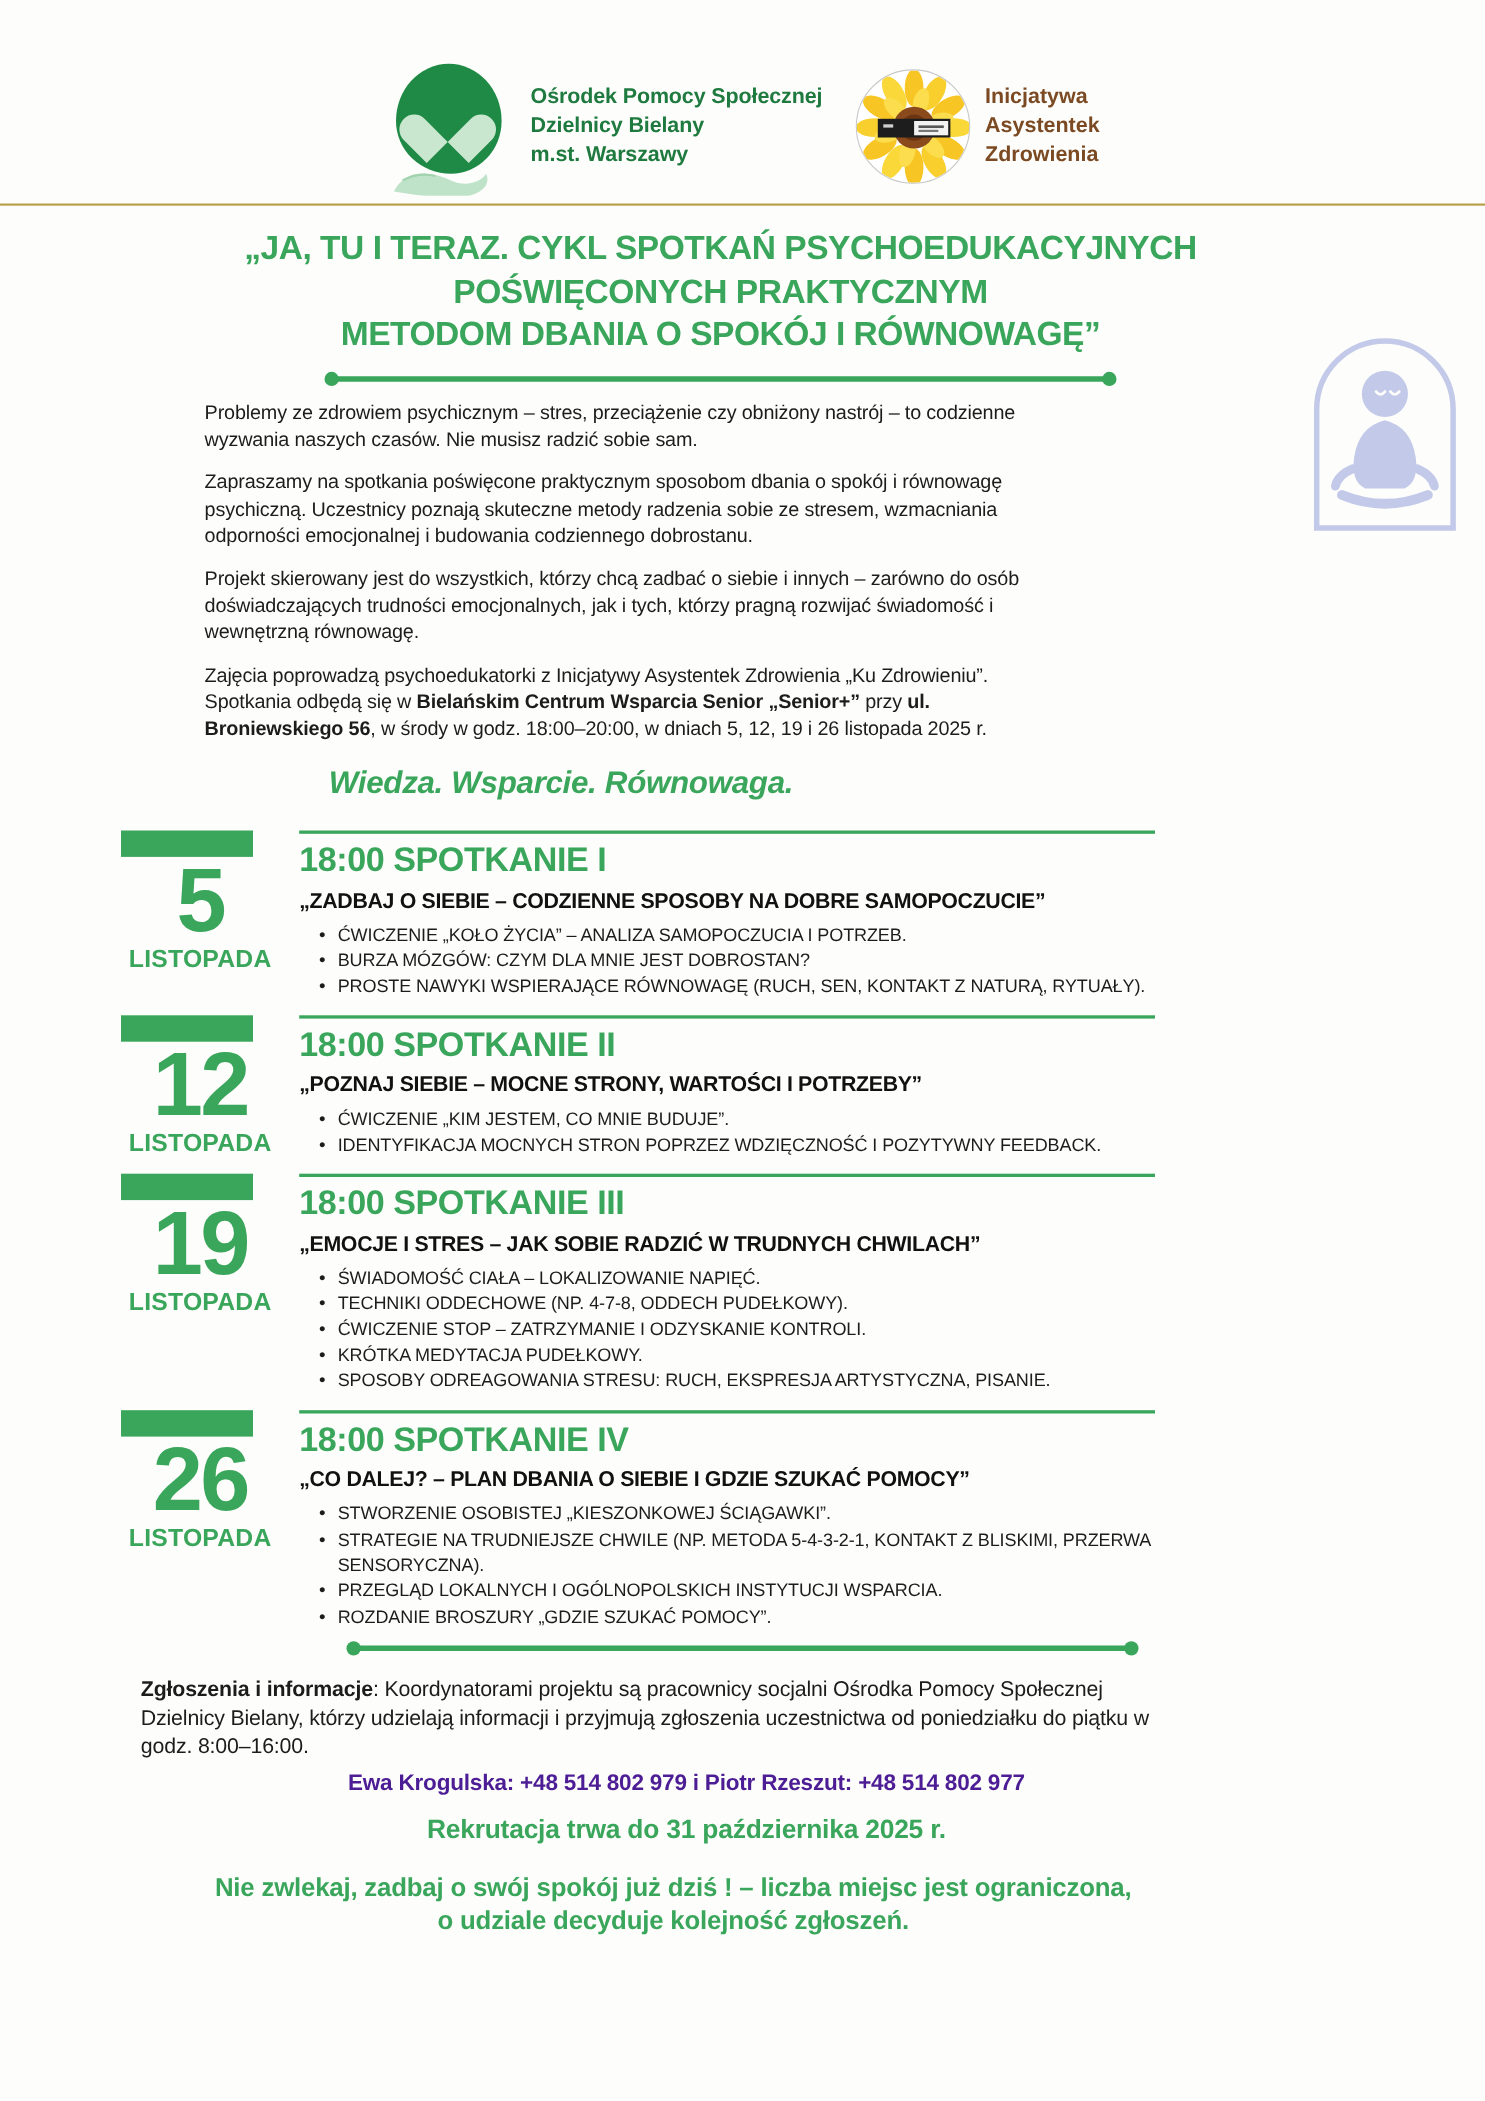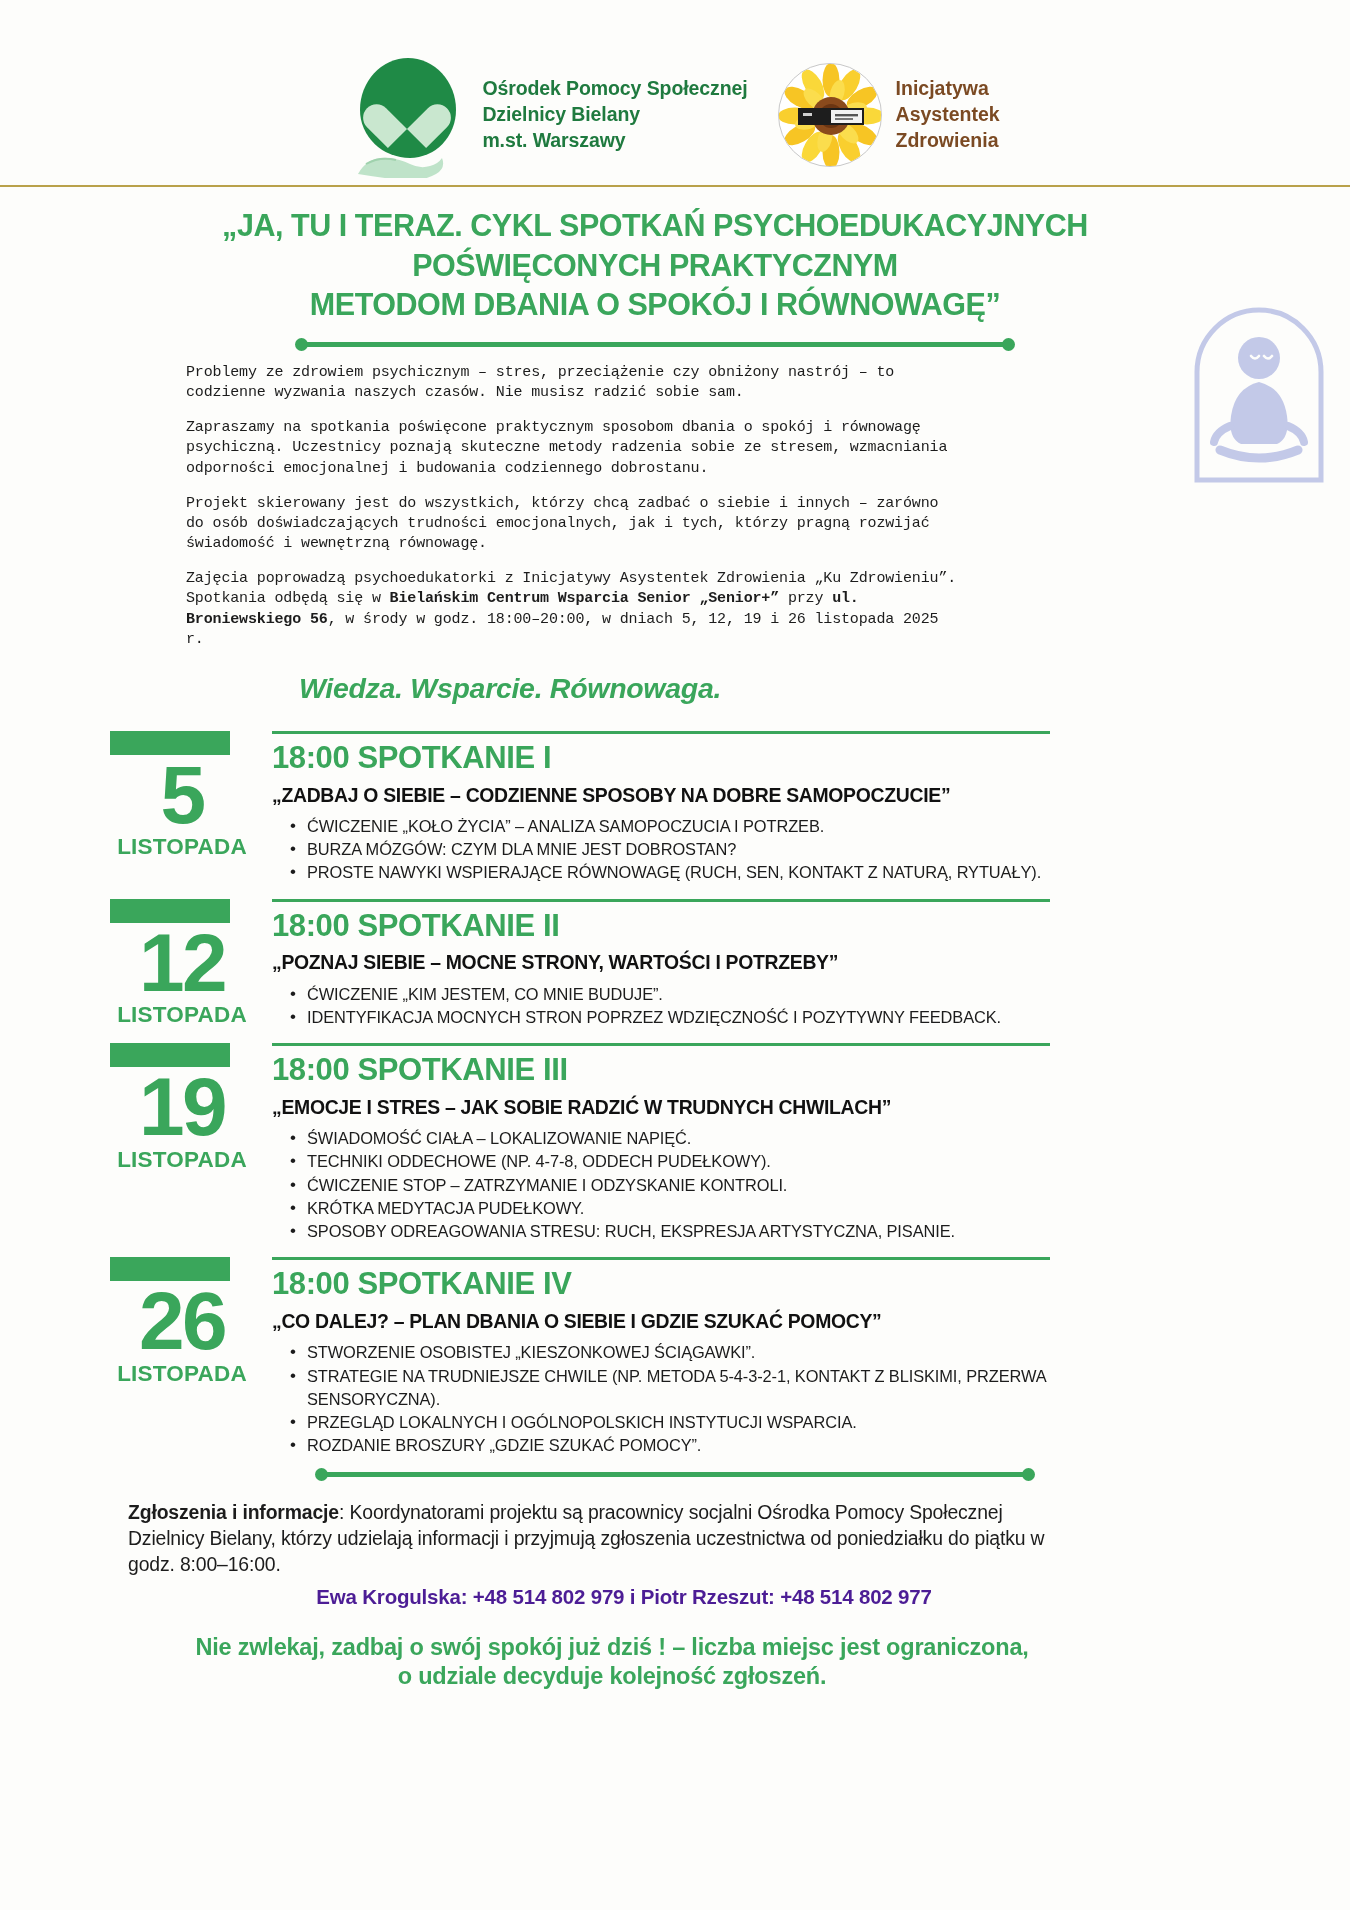--- a/index.html
+++ b/index.html
@@ -153,24 +153,23 @@
     background: #3aa65b;
   }
   .divider::before { left: -4px; }
   .divider::after  { right: -4px; }
 
   
   .intro {
     margin: 16px 0 0 0;
     padding: 0 392px 0 186px;
     color: #1c1c1c;
-    font-size: 15px;
+    font-size: 18px;
     line-height: 1.345;
     letter-spacing: -0.15px;
-    font-family: Liberation Mono, monospace;
   }
   .intro p { margin-bottom: 15px; }
   .intro p:last-child { margin-bottom: 0; }
   .intro b { font-weight: bold; }
 
   .tagline {
     margin-top: 22px;
     padding-right: 330px;
     text-align: center;
     color: #3aa65b;
@@ -520,19 +519,20 @@
       </div>
     </div>
 
   </div>
 
   <div class="footer-divider"></div>
 
   <div class="footer">
     <p><b>Zgłoszenia i informacje</b><span>: Koordynatorami projektu są pracownicy socjalni Ośrodka Pomocy Społecznej Dzielnicy Bielany, którzy udzielają informacji i przyjmują zgłoszenia uczestnictwa od poniedziałku do piątku w godz. 8:00–16:00.</span></p>
     <div class="footer-contact">Ewa Krogulska: +48 514 802 979 i Piotr Rzeszut: +48 514 802 977</div>
+    <div class="footer-recruit">Rekrutacja trwa do 31 października 2025 r.</div>
     <div class="footer-cta">
       <div>Nie zwlekaj, zadbaj o swój spokój już dziś ! – liczba miejsc jest ograniczona,</div>
       <div>o udziale decyduje kolejność zgłoszeń.</div>
     </div>
   </div>
 
 </div>
 
 </body></html>

